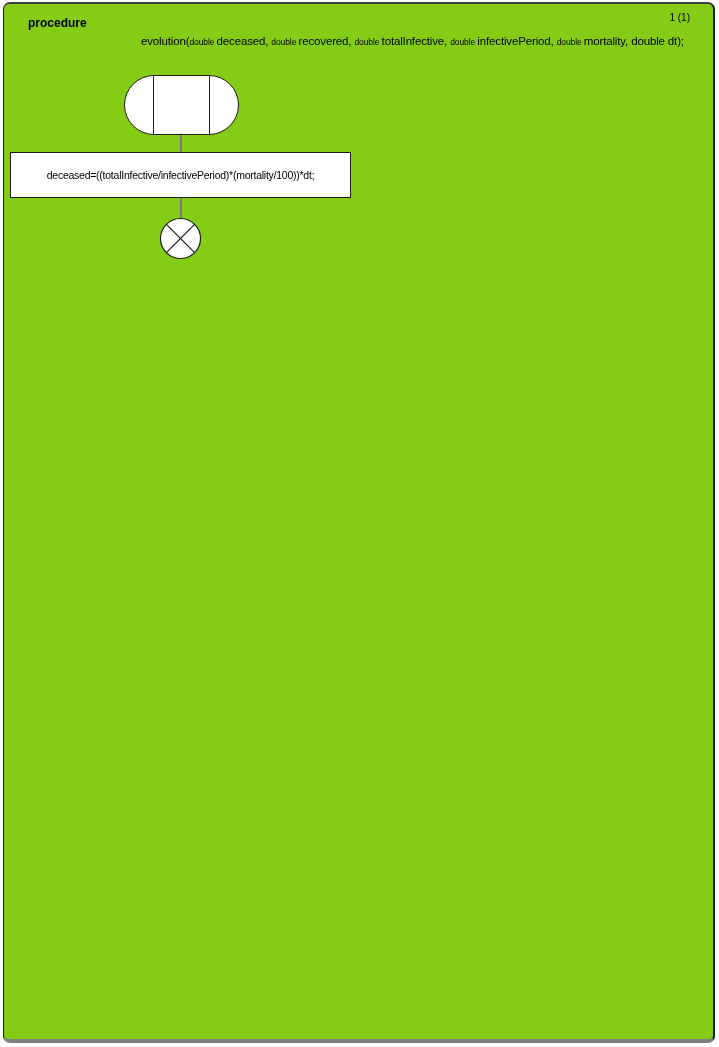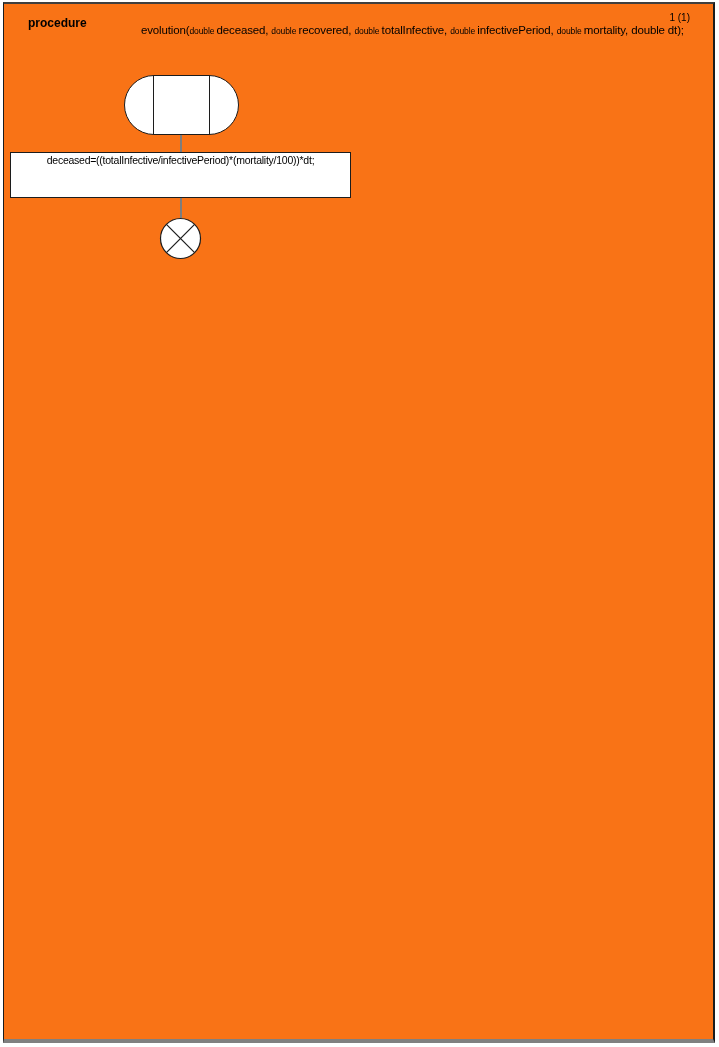--- a/index.html
+++ b/index.html
@@ -7,44 +7,45 @@
     width: 719px; height: 1047px;
     background: #ffffff;
     font-family: "Liberation Sans", sans-serif;
     color: #000000;
     overflow: hidden;
   }
   .page {
     position: absolute;
     left: 3px; top: 2px;
     width: 712px; height: 1041px;
-    background: #f97316;
+    background: #84cc16;
     border-top: 2px solid #3f3f3f;
     border-left: 1px solid #1c1c1c;
     border-right: 2px solid #1c1c1c;
     border-bottom: 4px solid #808080;
+    border-radius: 7px;
   }
   .kind-label {
     position: absolute;
     left: 24px; top: 12px;
     font-size: 12px;
     font-weight: bold;
     white-space: nowrap;
   }
   .page-number {
     position: absolute;
     left: 640px; top: 8px;
     width: 46px;
     text-align: right;
     font-size: 10px;
     white-space: nowrap;
   }
   .signature {
     position: absolute;
-    left: 137px; top: 20px;
+    left: 137px; top: 31px;
     width: 574px;
     font-size: 11.5px;
     letter-spacing: -0.15px;
     white-space: nowrap;
     overflow: hidden;
   }
   .signature .kw {
     font-size: 8.5px;
     letter-spacing: -0.1px;
   }
@@ -54,20 +55,21 @@
     width: 712px; height: 290px;
   }
   .stmt-box {
     position: absolute;
     left: 6px; top: 148px;
     width: 341px; height: 46px;
     border: 1px solid #1c1c1c;
     background: #ffffff;
     display: flex;
     flex-direction: column;
+    justify-content: center;
     align-items: center;
   }
   .stmt-line {
     font-size: 10.5px;
     letter-spacing: -0.25px;
     line-height: 15px;
     white-space: nowrap;
   }
 </style>
 </head>

